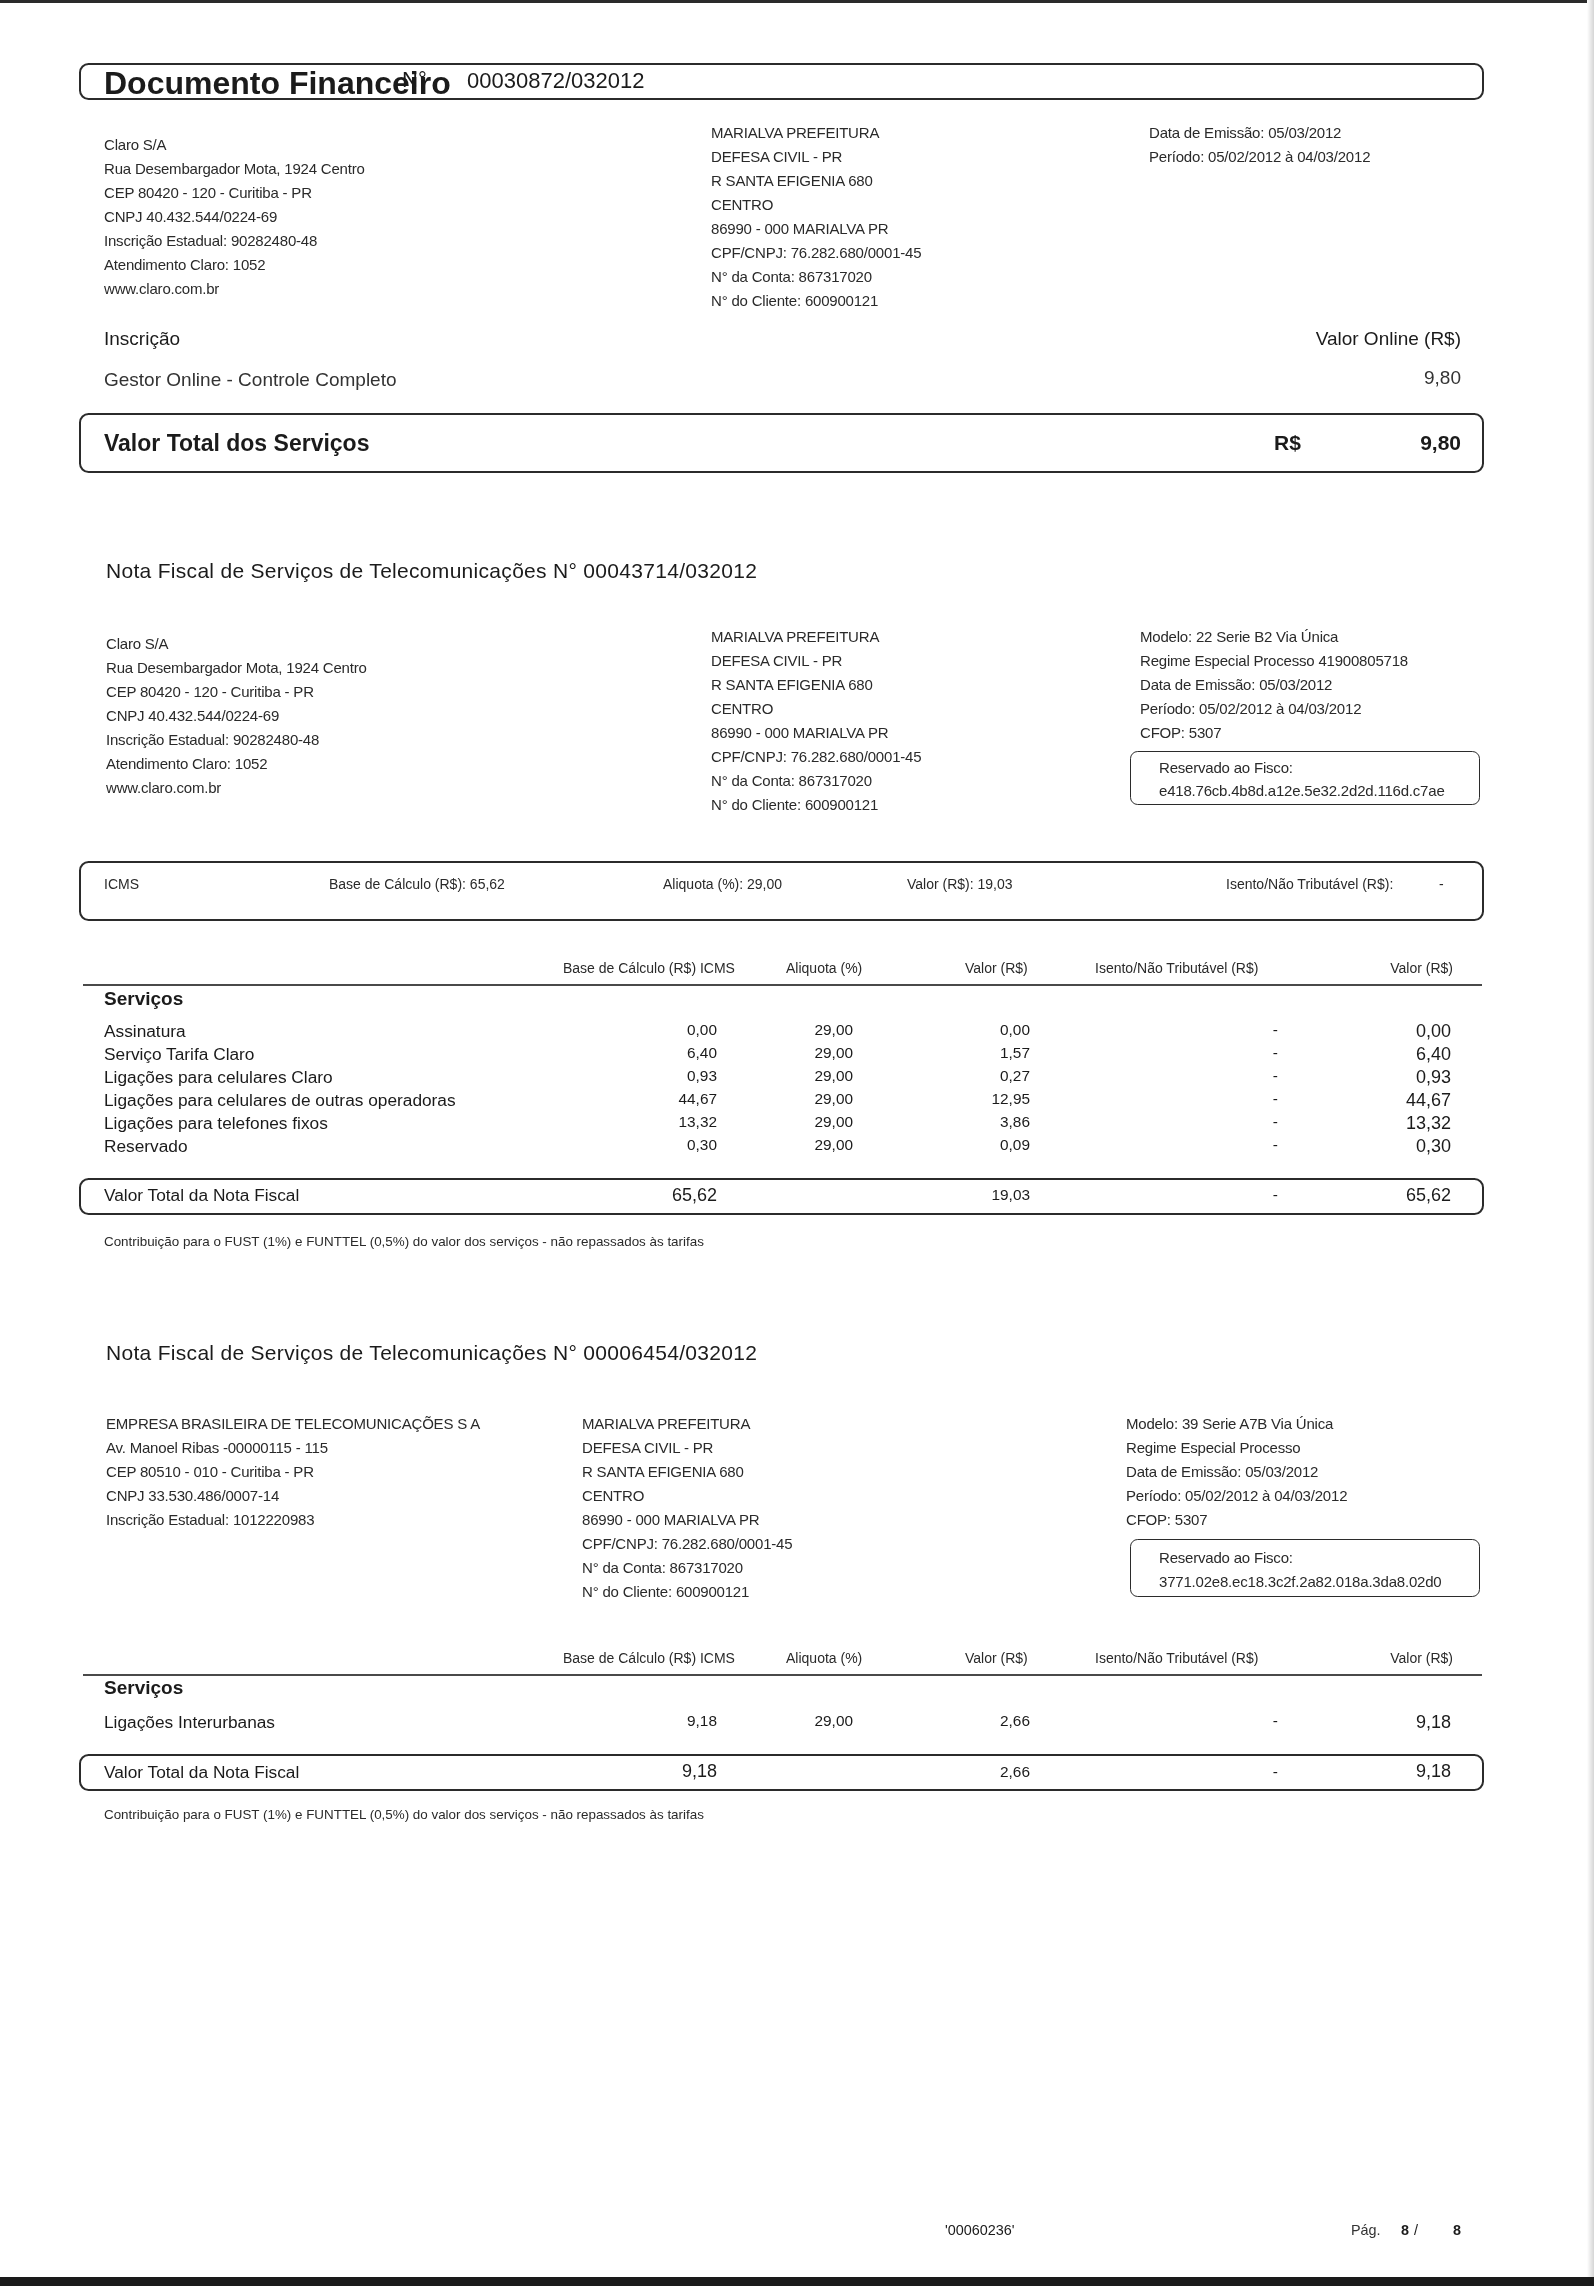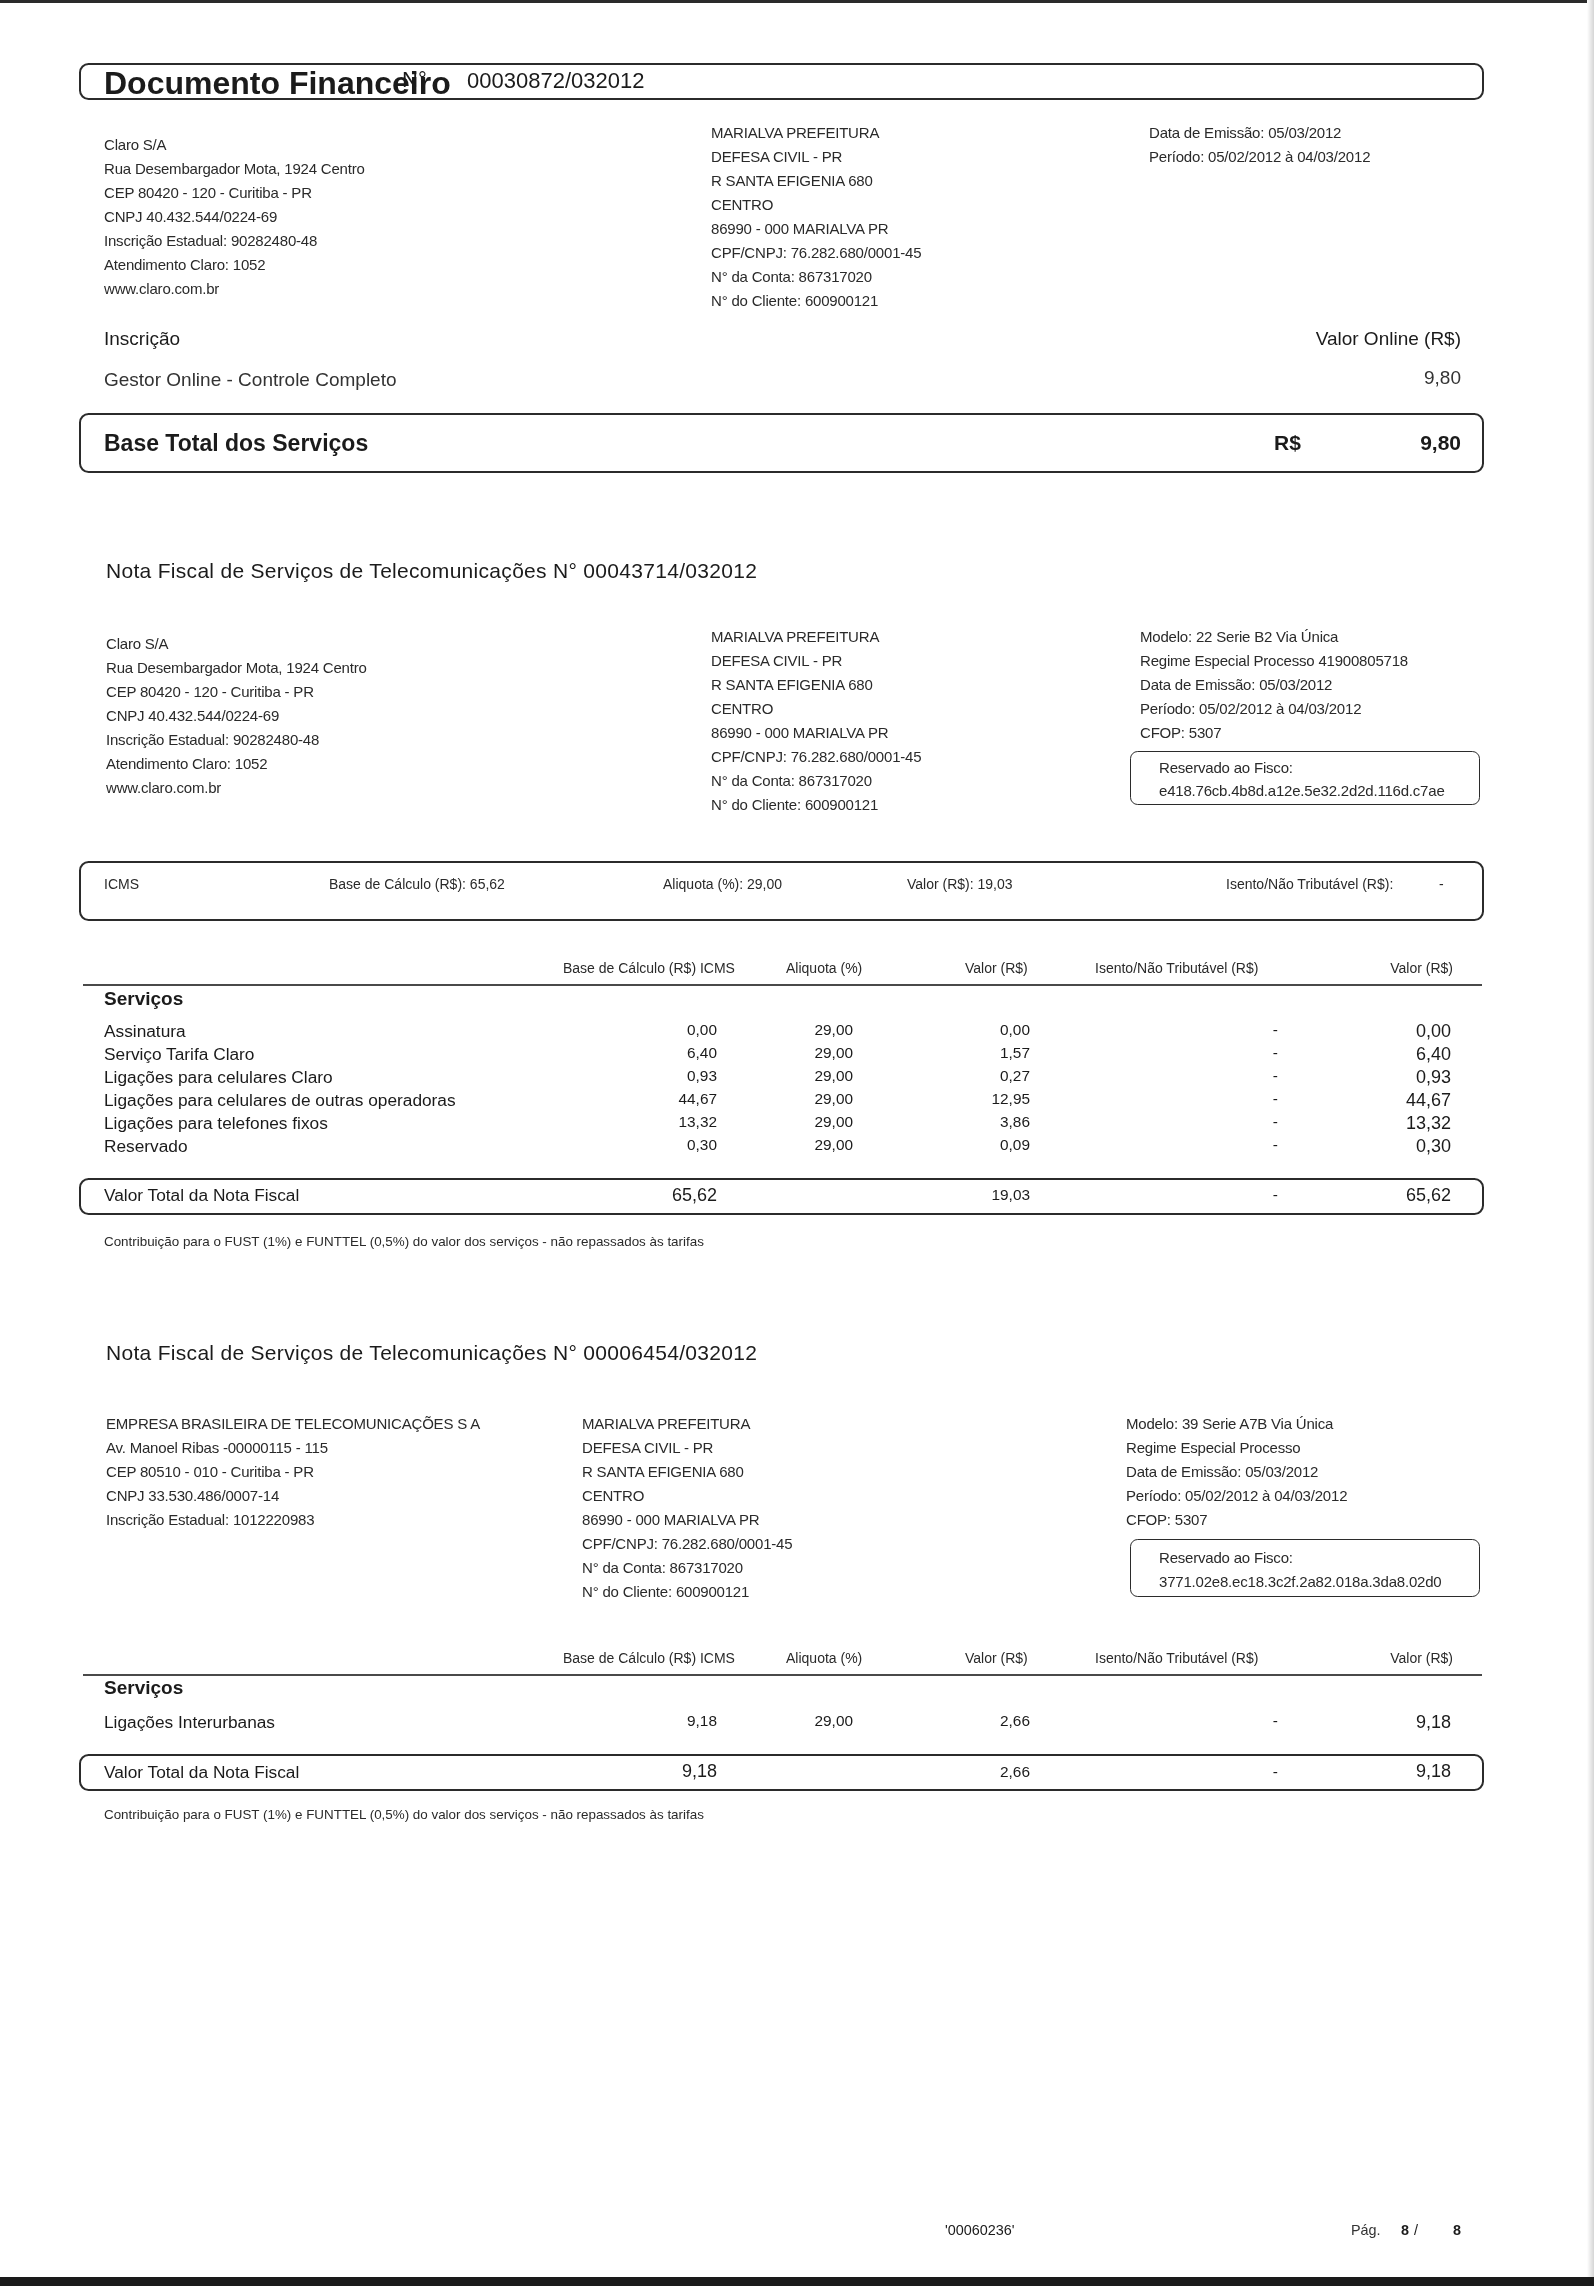--- a/index.html
+++ b/index.html
@@ -67,21 +67,21 @@
     <span class="ln">Período:  05/02/2012 à 04/03/2012</span>
   </div>
 
   <div class="abs med" style="left:104px; top:328px;">Inscrição</div>
   <div class="abs med" style="right:134px; top:328px;">Valor Online (R$)</div>
 
   <div class="abs med" style="left:104px; top:369px; color:#333;">Gestor Online - Controle Completo</div>
   <div class="abs med" style="right:134px; top:367px; color:#333;">9,80</div>
 
   <div class="abs rbox" style="left:79px; top:413px; width:1405px; height:60px;"></div>
-  <div class="abs" style="left:104px; top:430px; font-size:23px; font-weight:bold;">Base Total dos Serviços</div>
+  <div class="abs" style="left:104px; top:430px; font-size:23px; font-weight:bold;">Valor Total dos Serviços</div>
   <div class="abs" style="left:1274px; top:431px; font-size:21px; font-weight:bold;">R$</div>
   <div class="abs" style="right:134px; top:431px; font-size:21px; font-weight:bold;">9,80</div>
 </section>
 
 <section>
   <div class="abs nf-title" style="left:106px; top:559px;">Nota Fiscal de Serviços de Telecomunicações N° 00043714/032012</div>
 
   <div class="abs small" style="left:106px; top:632px;">
     <span class="ln">Claro S/A</span>
     <span class="ln">Rua Desembargador Mota, 1924 Centro</span>

